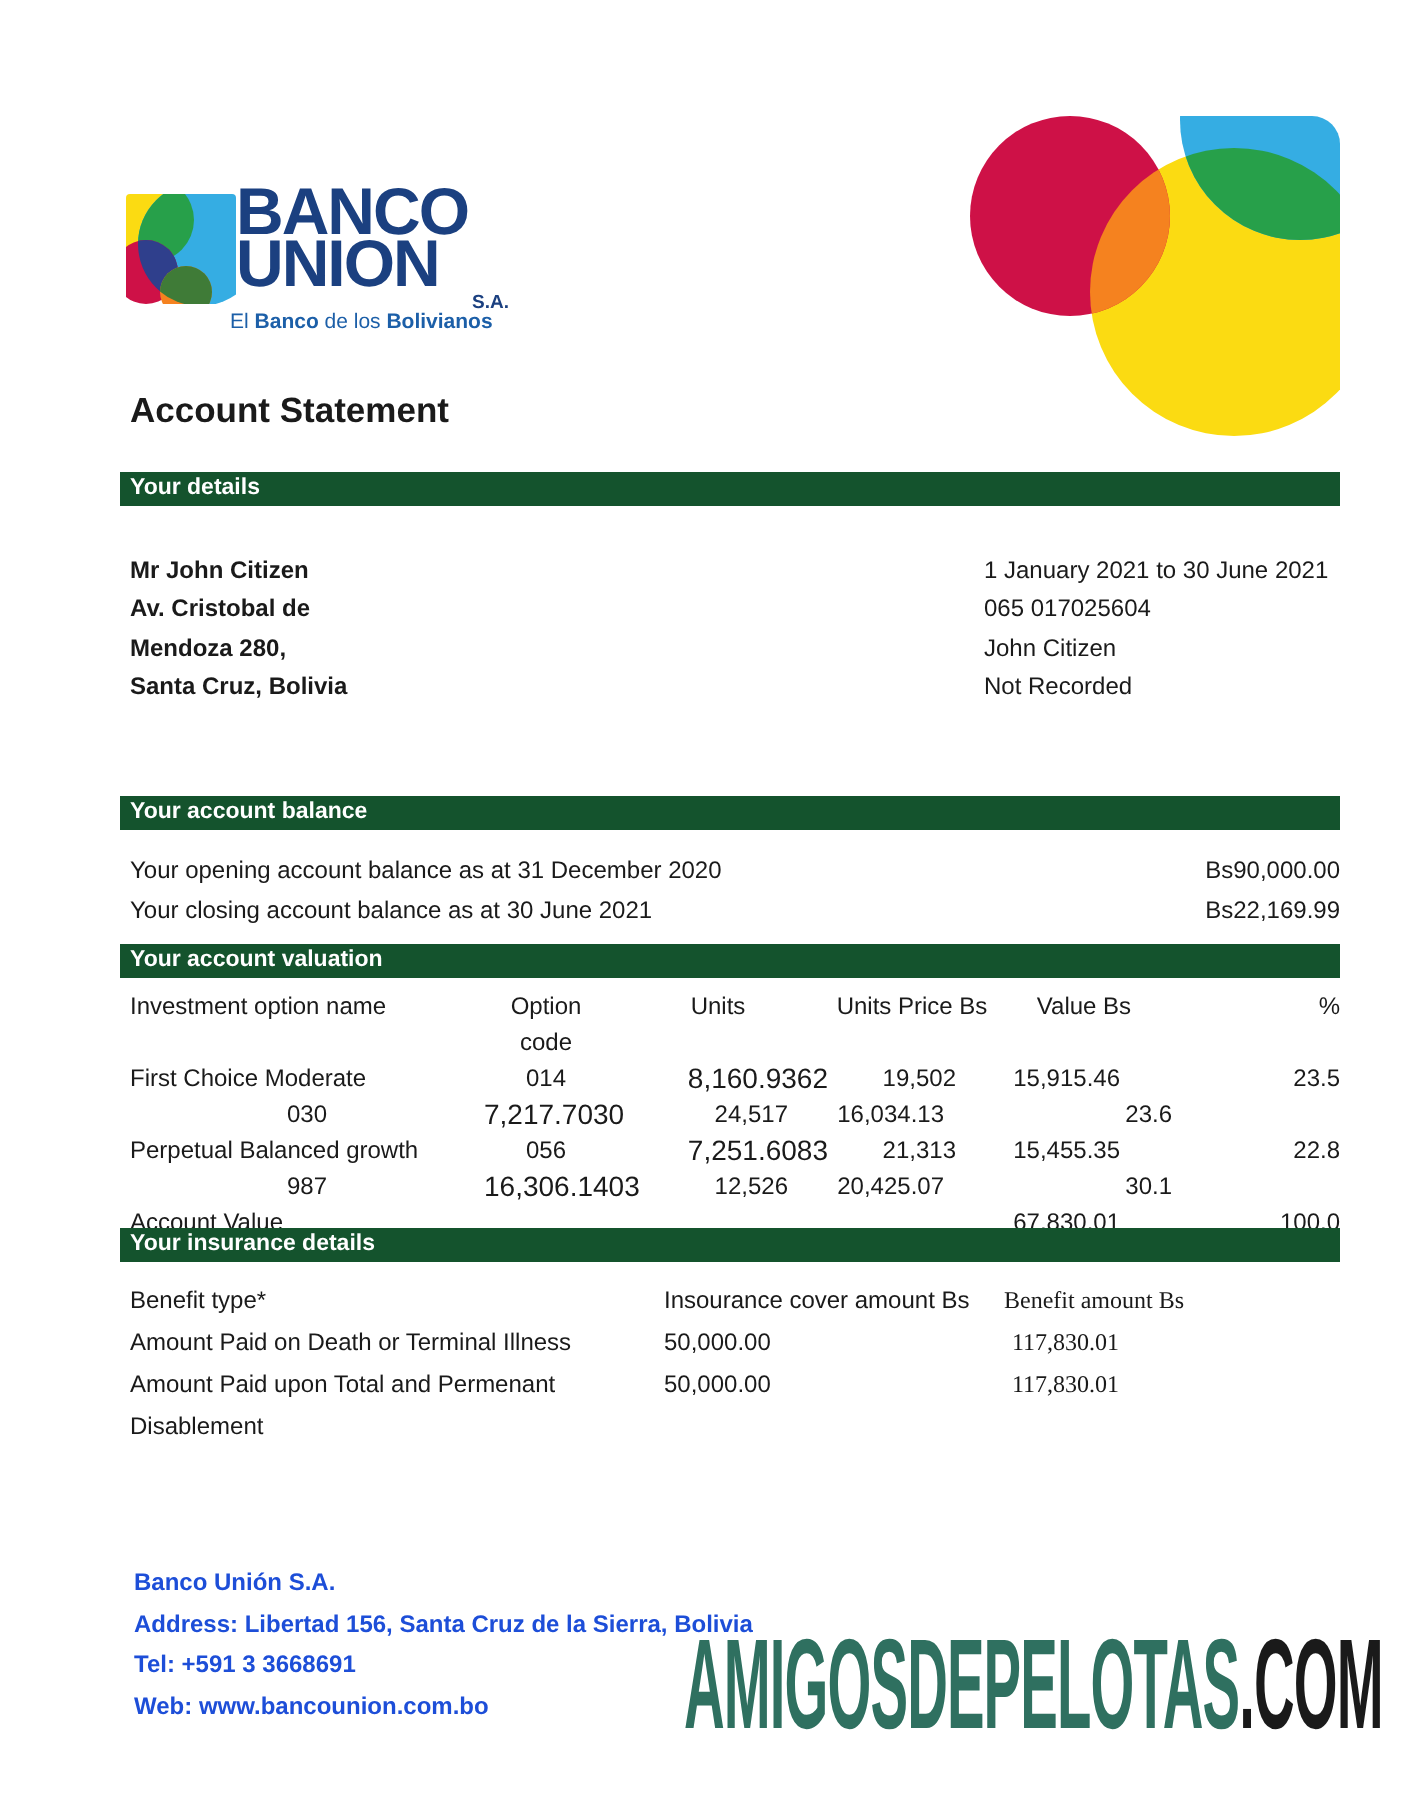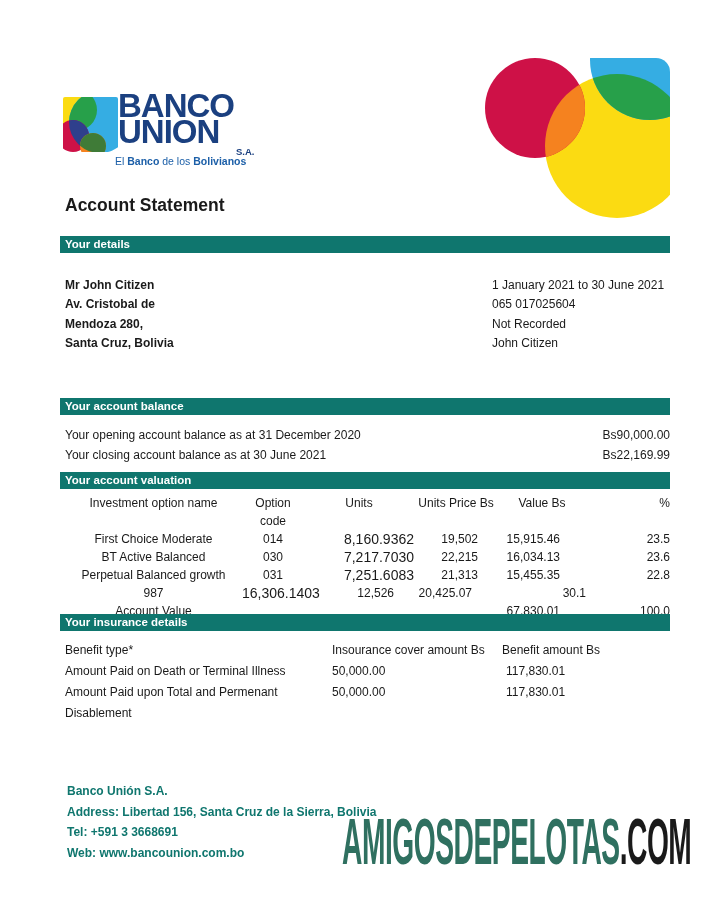--- a/index.html
+++ b/index.html
@@ -20,59 +20,59 @@
 
   
   .deco { position:absolute; left:470px; top:58px; }
 
   
   .title { position:absolute; left:65px; top:195px; font-size:17.5px; font-weight:bold; }
 
   
   .content { position:absolute; left:60px; width:610px; }
 
-  .bar { position:absolute; left:60px; width:610px; height:17px; background:#0f766e;
+  .bar { position:absolute; left:60px; width:610px; height:17px; background:#14532d;
          color:#ffffff; font-weight:bold; font-size:11.5px; line-height:17px; padding-left:5px; }
   #bar-details   { top:236px; }
   #bar-balance   { top:398px; }
   #bar-valuation { top:472px; }
   #bar-insurance { top:614px; }
 
   
   .details-col { position:absolute; font-size:12px; line-height:19.4px; white-space:nowrap; }
   #addr   { left:65px;  top:276px; font-weight:bold; }
   #dlabels{ left:327px; top:276px; }
   #dvalues{ left:492px; top:276px; }
 
   
   .bal-rows { top:425px; font-size:12px; }
   .bal-row { display:flex; justify-content:space-between; line-height:20px; }
   .bal-row .lbl { padding-left:5px; }
 
   
   .val-table { top:494px; font-size:12px; padding-left:5px; }
   .vrow { display:grid; grid-template-columns:177px 62px 110px 84px 88px 84px; line-height:18px; }
-  .vrow .c-name  { text-align:center; }
+  .vrow .c-name  { text-align:left; }
   .vrow .c-code  { text-align:center; }
   .vrow .c-units { text-align:right; }
   .vrow .c-price { text-align:right; padding-right:20px; }
   .vrow .c-value { text-align:right; padding-right:26px; }
   .vrow .c-pct   { text-align:right; }
   .vrow.hdr .c-code, .vrow.hdr .c-units, .vrow.hdr .c-price, .vrow.hdr .c-value { text-align:center; padding-right:0; }
   .vrow .big { font-size:14px; line-height:18px; }
 
   
   .ins-table { top:640px; font-size:12px; padding-left:5px; }
   .irow { display:grid; grid-template-columns:267px 170px auto; line-height:21px; align-items:start; }
-  .irow .i-amt { padding-left:4px; }
+  .irow .i-amt { padding-left:4px;font-family:Liberation Serif, serif; }
   .irow.vals .i-ben { line-height:21px; }
 
   
   .footer { position:absolute; left:67px; top:781px; font-size:12px; font-weight:bold;
-            color:#0f766e; line-height:20.5px; }
+            color:#1d4ed8; line-height:20.5px; }
 
   
   .watermark { position:absolute; left:342px; top:816px; font-size:64px; font-weight:bold;
                line-height:52px; letter-spacing:-1px; white-space:nowrap;
                transform:scaleX(0.44); transform-origin:left top; }
   .wm-main { color:#2f7060; }
   .wm-suffix { color:#1a1a1a; }
 </style>
 </head>
 <body>
@@ -154,22 +154,22 @@
 
   <div class="details-col" id="addr">
     <div>Mr John Citizen</div>
     <div>Av. Cristobal de</div>
     <div>Mendoza 280,</div>
     <div>Santa Cruz, Bolivia</div>
   </div>
   <div class="details-col" id="dvalues">
     <div>1 January 2021 to 30 June 2021</div>
     <div>065 017025604</div>
+    <div>John Citizen</div>
     <div>Not Recorded</div>
-    <div>John Citizen</div>
   </div>
 
   <div class="bar" id="bar-balance">Your account balance</div>
   <div class="content bal-rows">
     <div class="bal-row">
       <span class="lbl">Your opening account balance as at 31 December 2020</span>
       <span class="val">Bs90,000.00</span>
     </div>
     <div class="bal-row">
       <span class="lbl">Your closing account balance as at 30 June 2021</span>
@@ -189,30 +189,29 @@
     </div>
     <div class="vrow">
       <span class="c-name">First Choice Moderate</span>
       <span class="c-code">014</span>
       <span class="c-units big">8,160.9362</span>
       <span class="c-price">19,502</span>
       <span class="c-value">15,915.46</span>
       <span class="c-pct">23.5</span>
     </div>
     <div class="vrow">
-      <span class="c-name">BT Active Balanced</span>
       <span class="c-code">030</span>
       <span class="c-units big">7,217.7030</span>
-      <span class="c-price">22,215</span>
+      <span class="c-price">24,517</span>
       <span class="c-value">16,034.13</span>
       <span class="c-pct">23.6</span>
     </div>
     <div class="vrow">
       <span class="c-name">Perpetual Balanced growth</span>
-      <span class="c-code">031</span>
+      <span class="c-code">056</span>
       <span class="c-units big">7,251.6083</span>
       <span class="c-price">21,313</span>
       <span class="c-value">15,455.35</span>
       <span class="c-pct">22.8</span>
     </div>
     <div class="vrow">
       <span class="c-code">987</span>
       <span class="c-units big">16,306.1403</span>
       <span class="c-price">12,526</span>
       <span class="c-value">20,425.07</span>

